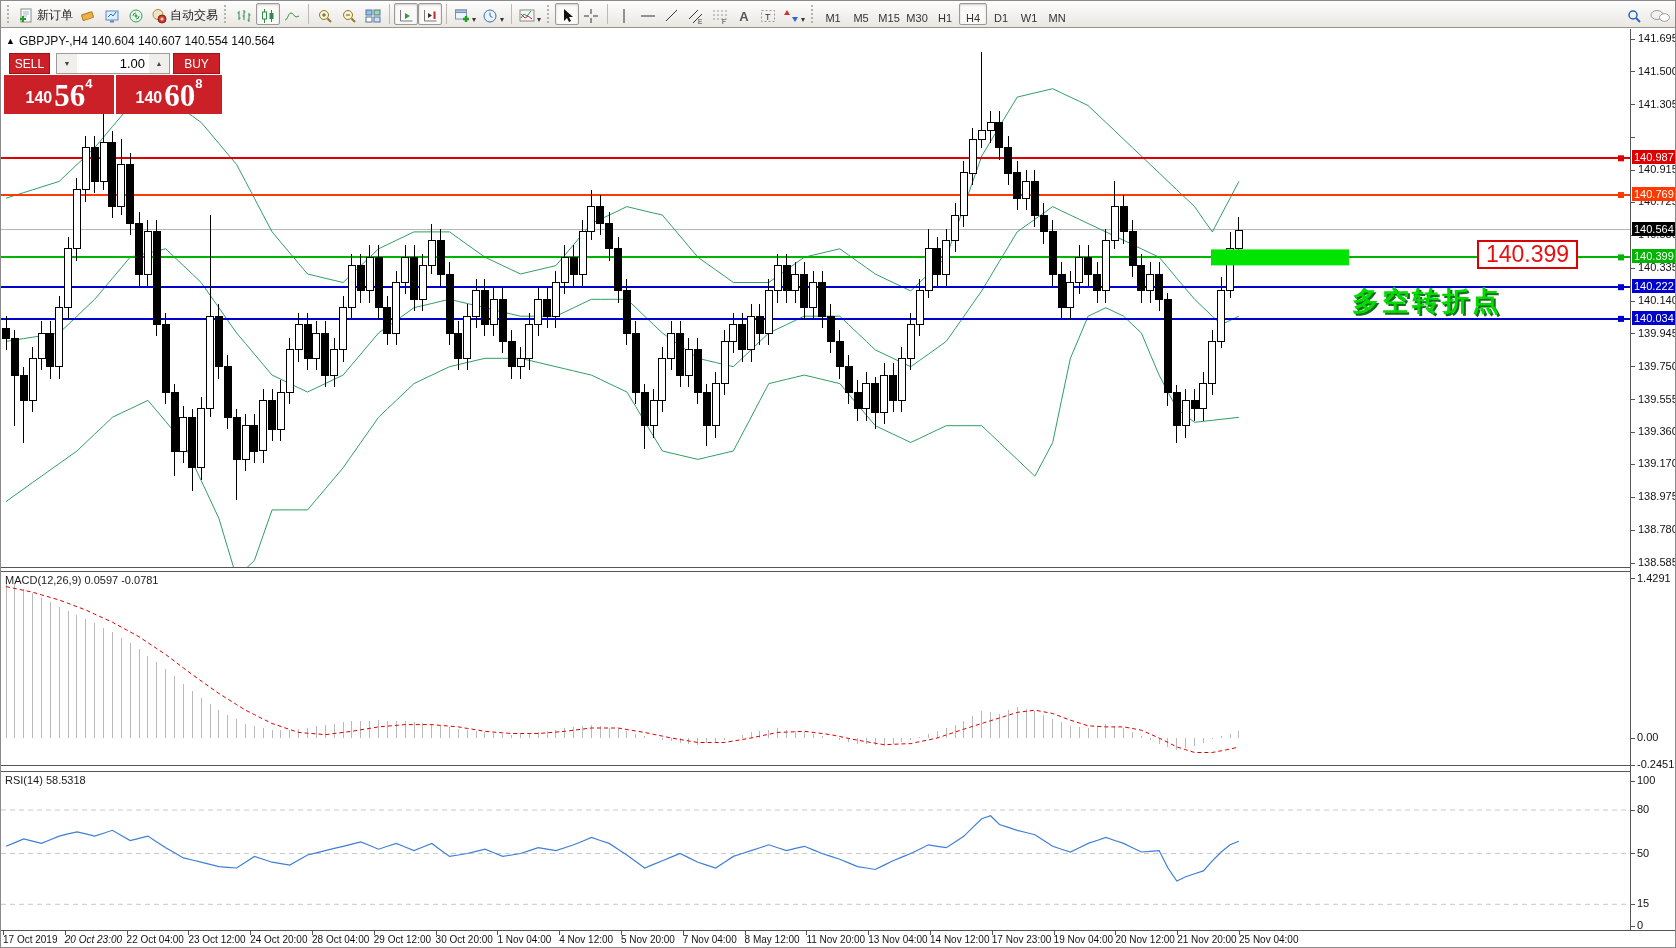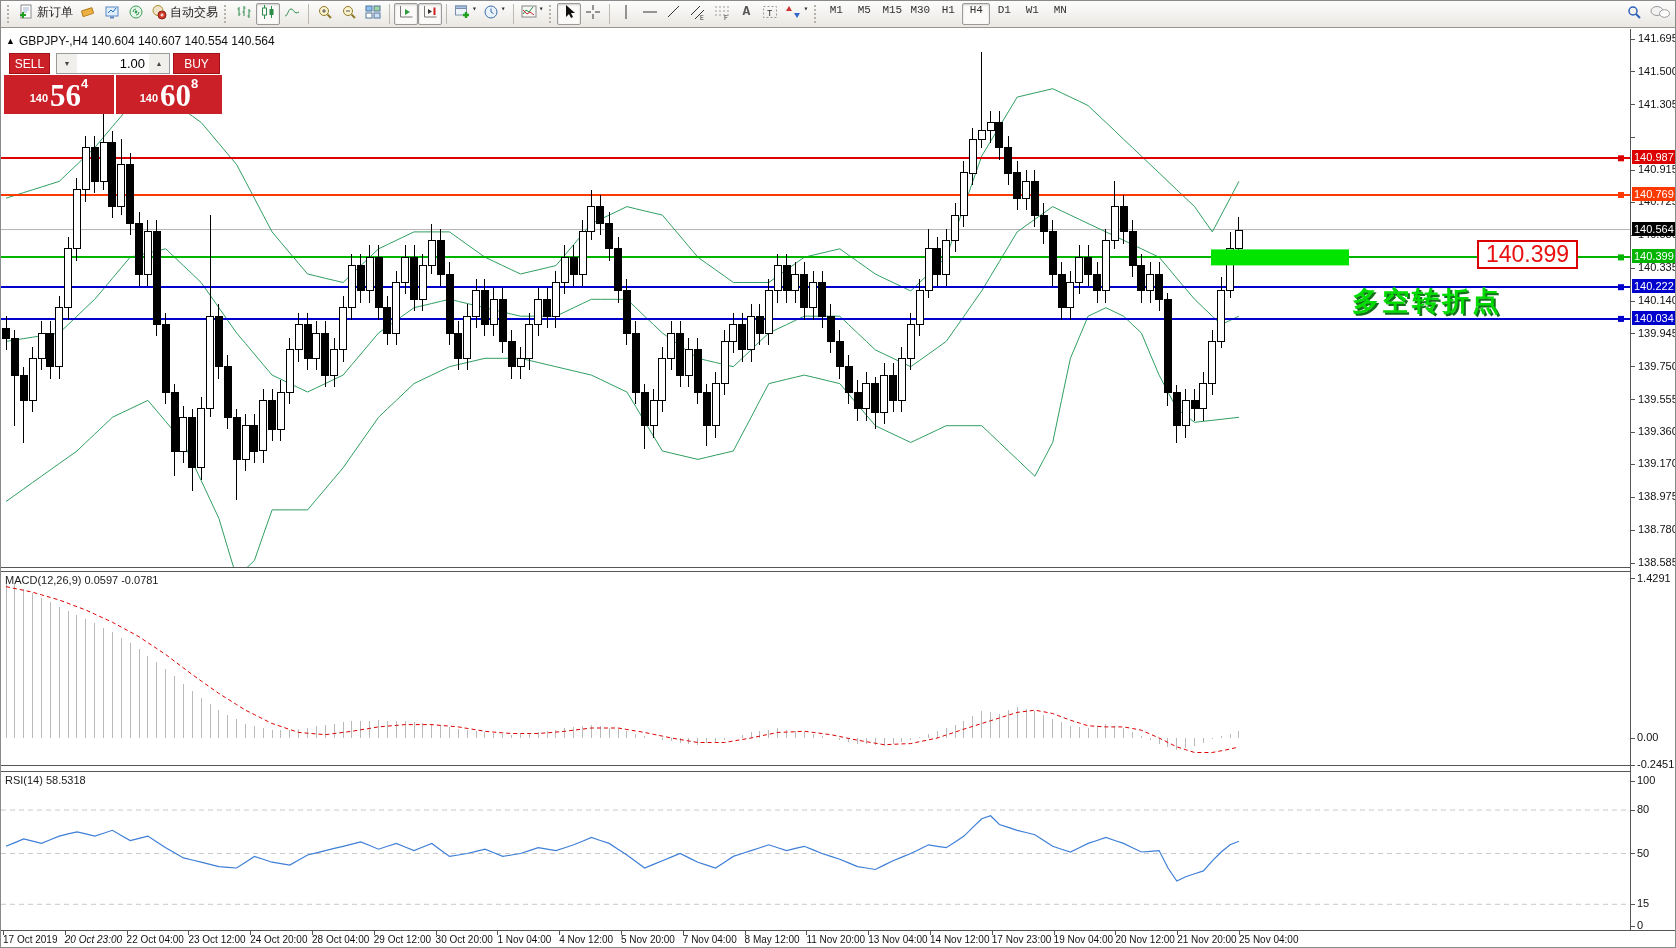--- a/index.html
+++ b/index.html
@@ -1,19 +1,19 @@
 <!DOCTYPE html>
 <html><head>
 <meta charset="utf-8">
 <style>
   html,body{margin:0;padding:0;background:#c8c4bc;font-family:"Liberation Sans","DejaVu Sans",sans-serif;}
   #app{position:relative;width:1676px;height:948px;background:#fff;overflow:hidden;border:1px solid #8a8a8a;box-sizing:border-box;}
   
   #toolbar{position:absolute;top:0;left:0;width:1676px;height:27px;background:linear-gradient(#fdfdfd,#eae7e2);border-bottom:1px solid #98958f;display:flex;align-items:center;padding:0 3px;box-sizing:border-box;}
-  .tbtn{height:22px;min-width:24px;display:inline-flex;align-items:flex-start;justify-content:center;border:1px solid transparent;border-radius:2px;padding:0 2px;font-size:11px;color:#222;cursor:default;box-sizing:border-box;font-family:Liberation Mono, monospace;}
+  .tbtn{height:22px;min-width:24px;display:inline-flex;align-items:flex-end;justify-content:center;border:1px solid transparent;border-radius:2px;padding:0 2px;font-size:11px;color:#222;cursor:default;box-sizing:border-box;}
   .tbtn.on{background:#fbfaf9;border-color:#9a9a9a;box-shadow:inset 0 1px 2px rgba(0,0,0,.18);}
   .tbtn .lbl{font-size:12px;margin-left:3px;white-space:nowrap;}
   .caret{font-size:8px;margin-left:2px;color:#333;}
   .vsep{width:1px;height:20px;background:#bdbab4;margin:0 4px;}
   .grip{width:3px;height:18px;border-left:2px dotted #b5b2ac;margin:0 3px;}
   .tf{min-width:28px;font-size:11px;color:#333;}
   #tb-right{margin-left:auto;display:flex;align-items:center;}
   
   #main-area{position:absolute;top:28px;left:0;width:1629px;height:538px;background:#fff;}
   #macd-area{position:absolute;top:571px;left:0;width:1629px;height:193px;background:#fff;}
@@ -35,21 +35,21 @@
   #trade-panel{position:absolute;left:3px;top:18px;width:218px;height:66px;}
   .tp-btn{position:absolute;top:6px;height:21px;background:#cc2028;color:#fff;font-size:12px;display:flex;align-items:center;justify-content:center;border:1px solid #a01218;box-sizing:border-box;}
   #tp-sell{left:5px;width:41px;}
   #tp-buy{left:169px;width:47px;}
   #tp-spin{position:absolute;left:52px;top:6px;width:114px;height:21px;display:flex;border:1px solid #9a9a9a;background:#fff;box-sizing:border-box;}
   .spin-btn{width:20px;background:#f1efec;border:0;font-size:7px;color:#444;padding:0;}
   #tp-vol{flex:1;border:0;outline:0;text-align:right;font-size:13px;padding-right:4px;width:60px;font-family:"Liberation Sans",sans-serif;}
   .tp-big{position:absolute;top:28px;height:39px;background:#cc2028;color:#fff;display:flex;align-items:flex-end;justify-content:center;padding-bottom:3px;box-sizing:border-box;}
   #tp-big-sell{left:0;width:110px;}
   #tp-big-buy{left:112px;width:106px;}
-  .bp-prefix{font-size:11px;font-weight:bold;line-height:26px;}
+  .bp-prefix{font-size:16px;font-weight:bold;line-height:26px;}
   .bp-big{font-size:31px;font-weight:bold;line-height:31px;margin-left:2px;font-family:Liberation Serif, serif;}
   .bp-sup{font-size:13px;font-weight:bold;line-height:13px;align-self:flex-start;margin-top:2px;}
   
   #price-callout{position:absolute;left:1476px;top:211px;width:97px;height:25px;border:2px solid #dd0000;background:#fff;color:#e81010;font-size:23px;line-height:25px;text-align:center;z-index:40;}
   #cn-note{position:absolute;left:1351px;top:254px;font-size:27px;font-weight:bold;color:#00dc00;text-shadow:2px 2px 0 #14701d;white-space:nowrap;z-index:40;letter-spacing:3px;}
   .ind-label{position:absolute;left:4px;top:2px;font-size:11px;color:#1a1a1a;z-index:5;}
   svg{display:block;}
 </style>
 </head>
 <body>

